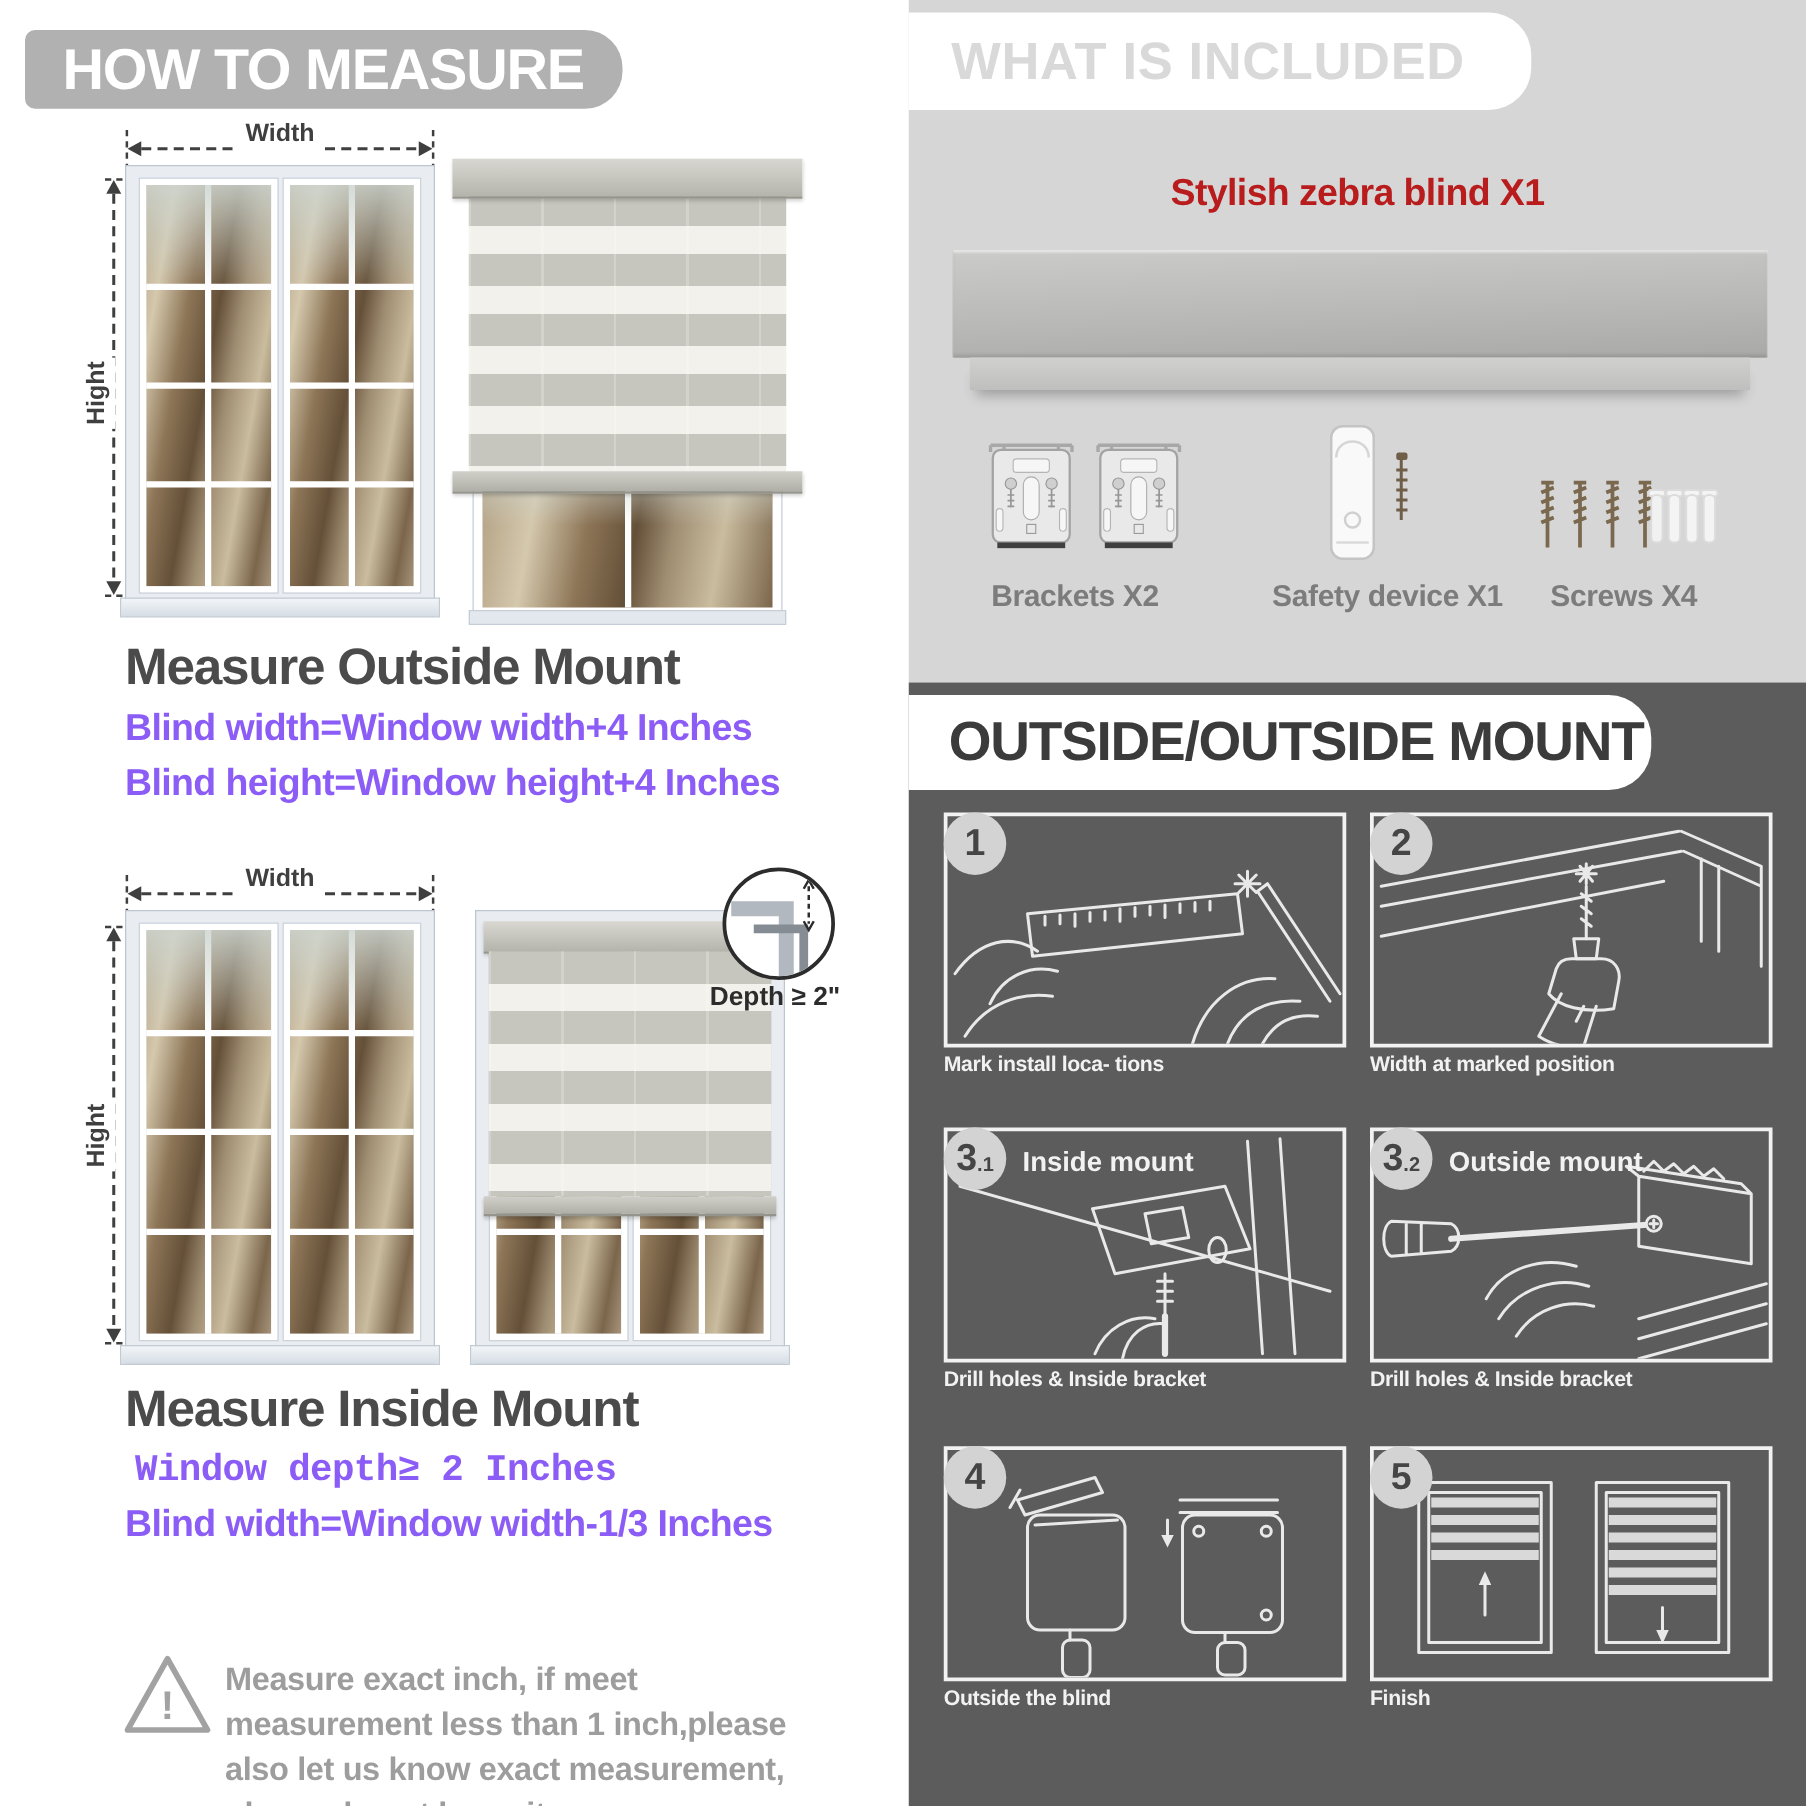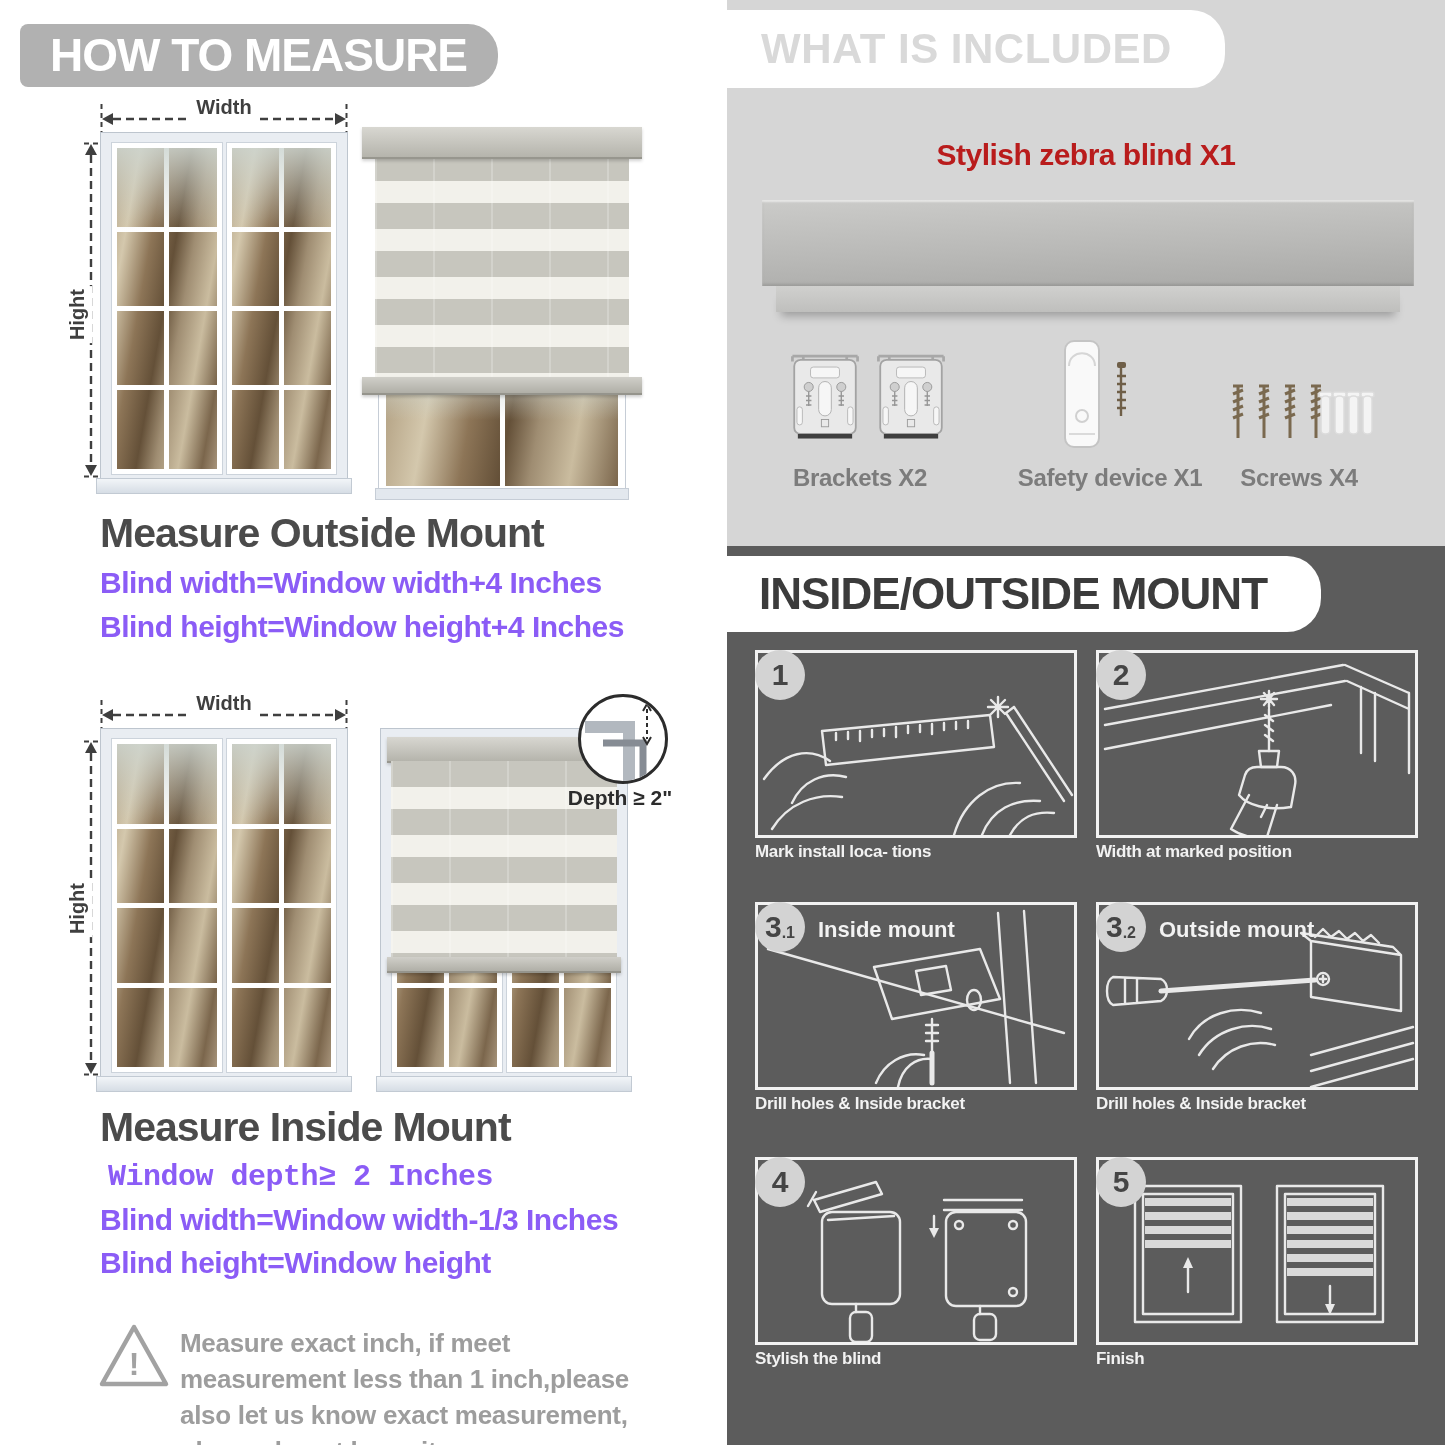--- a/index.html
+++ b/index.html
@@ -172,21 +172,20 @@
       <path d="M22 46 H62 V84" stroke="#868c94" stroke-width="7" fill="none"></path>
       <path d="M66 12 V42" stroke="#2d2d2d" stroke-width="2" stroke-dasharray="4 3" fill="none"></path>
       <path d="M62 14 L66 7 L70 14 M62 40 L66 47 L70 40" stroke="#2d2d2d" stroke-width="2" fill="none"></path>
     </svg>
   </div>
   <div class="abs depth-label" style="left:552px;top:786px;width:136px;">Depth ≥ 2"</div>
 
   <div class="abs sec-title" style="left:100px;top:1104px;">Measure Inside Mount</div>
   <div class="abs sec-line" style="left:108px;top:1160px;font-family:Liberation Mono, monospace;">Window depth≥ 2 Inches</div>
   <div class="abs sec-line" style="left:100px;top:1203px;">Blind width=Window width-1/3 Inches</div>
-  <div class="abs sec-line" style="left:100px;top:1246px;">Blind height=Window height</div>
 
   <svg class="abs" style="left:96px;top:1322px;" width="76" height="68" viewBox="0 0 76 68">
     <path d="M38 5 L70 62 H6 Z" fill="none" stroke="#a2a2a2" stroke-width="4.5" stroke-linejoin="round"></path>
     <text x="38" y="53" text-anchor="middle" font-size="32" font-weight="bold" fill="#a2a2a2">!</text>
   </svg>
   <div class="abs warn-text" style="left:180px;top:1326px;width:452px;">Measure exact inch, if meet measurement less than 1 inch,please also let us know exact measurement, please do not leave it</div>
 
   <div class="abs panel-light">
     <div class="abs badge-right badge-included">WHAT IS INCLUDED</div>
     <div class="abs product-label">Stylish zebra blind X1</div>
@@ -249,21 +248,21 @@
         <rect x="140" y="12" width="13" height="5" rx="2"></rect>
           <rect x="142" y="16" width="9" height="38" rx="4"></rect>
         <rect x="98" y="12" width="13" height="5" rx="2"></rect>
           <rect x="100" y="16" width="9" height="38" rx="4" opacity="0.9"></rect>
       </g>
     </svg>
     <div class="abs item-label" style="left:482px;top:464px;width:180px;">Screws X4</div>
   </div>
 
   <div class="abs panel-dark">
-    <div class="abs badge-right badge-mount">INSIDE/OUTSIDE MOUNT</div>
+    <div class="abs badge-right badge-mount">OUTSIDE/OUTSIDE MOUNT</div>
 
     <div class="step" style="left:28px;top:104px;">
       <div class="stepnum">
         <span>1</span>
         <span class="sub"></span>
       </div>
       <svg class="ill" viewBox="0 0 316 182">
         <path d="M6 126 C26 98 52 94 72 108 M34 150 C44 128 66 118 88 124 M14 176 C30 150 58 140 84 144"></path>
         <path d="M64 78 L232 62 L236 94 L68 112 Z"></path>
         <path d="M78 80 v7 M90 79 v7 M102 78 v10 M114 77 v7 M126 76 v7 M138 74 v10 M150 73 v7 M162 72 v7 M174 71 v10 M186 70 v7 M198 69 v7 M210 68 v7"></path>
@@ -343,21 +342,21 @@
         <rect x="188" y="52" width="80" height="94" rx="10"></rect>
         <circle cx="201" cy="65" r="4"></circle>
           <circle cx="255" cy="65" r="4"></circle>
           <circle cx="255" cy="132" r="4"></circle>
         <path d="M222 146 v8"></path>
         <rect x="216" y="154" width="22" height="26" rx="6"></rect>
         <path d="M176 56 v12"></path>
         <polygon class="fillarrow" points="171,68 181,68 176,78"></polygon>
       </svg>
     </div>
-    <div class="caption" style="left:28px;top:803px;">Stylish the blind</div>
+    <div class="caption" style="left:28px;top:803px;">Outside the blind</div>
 
     <div class="step" style="left:369px;top:611px;">
       <div class="stepnum">
         <span>5</span>
         <span class="sub"></span>
       </div>
       <svg class="ill" viewBox="0 0 316 182">
         <rect x="36" y="26" width="106" height="136"></rect>
         <rect x="44" y="34" width="90" height="120"></rect>
         <rect class="fillband" x="46" y="38" width="86" height="8"></rect>

